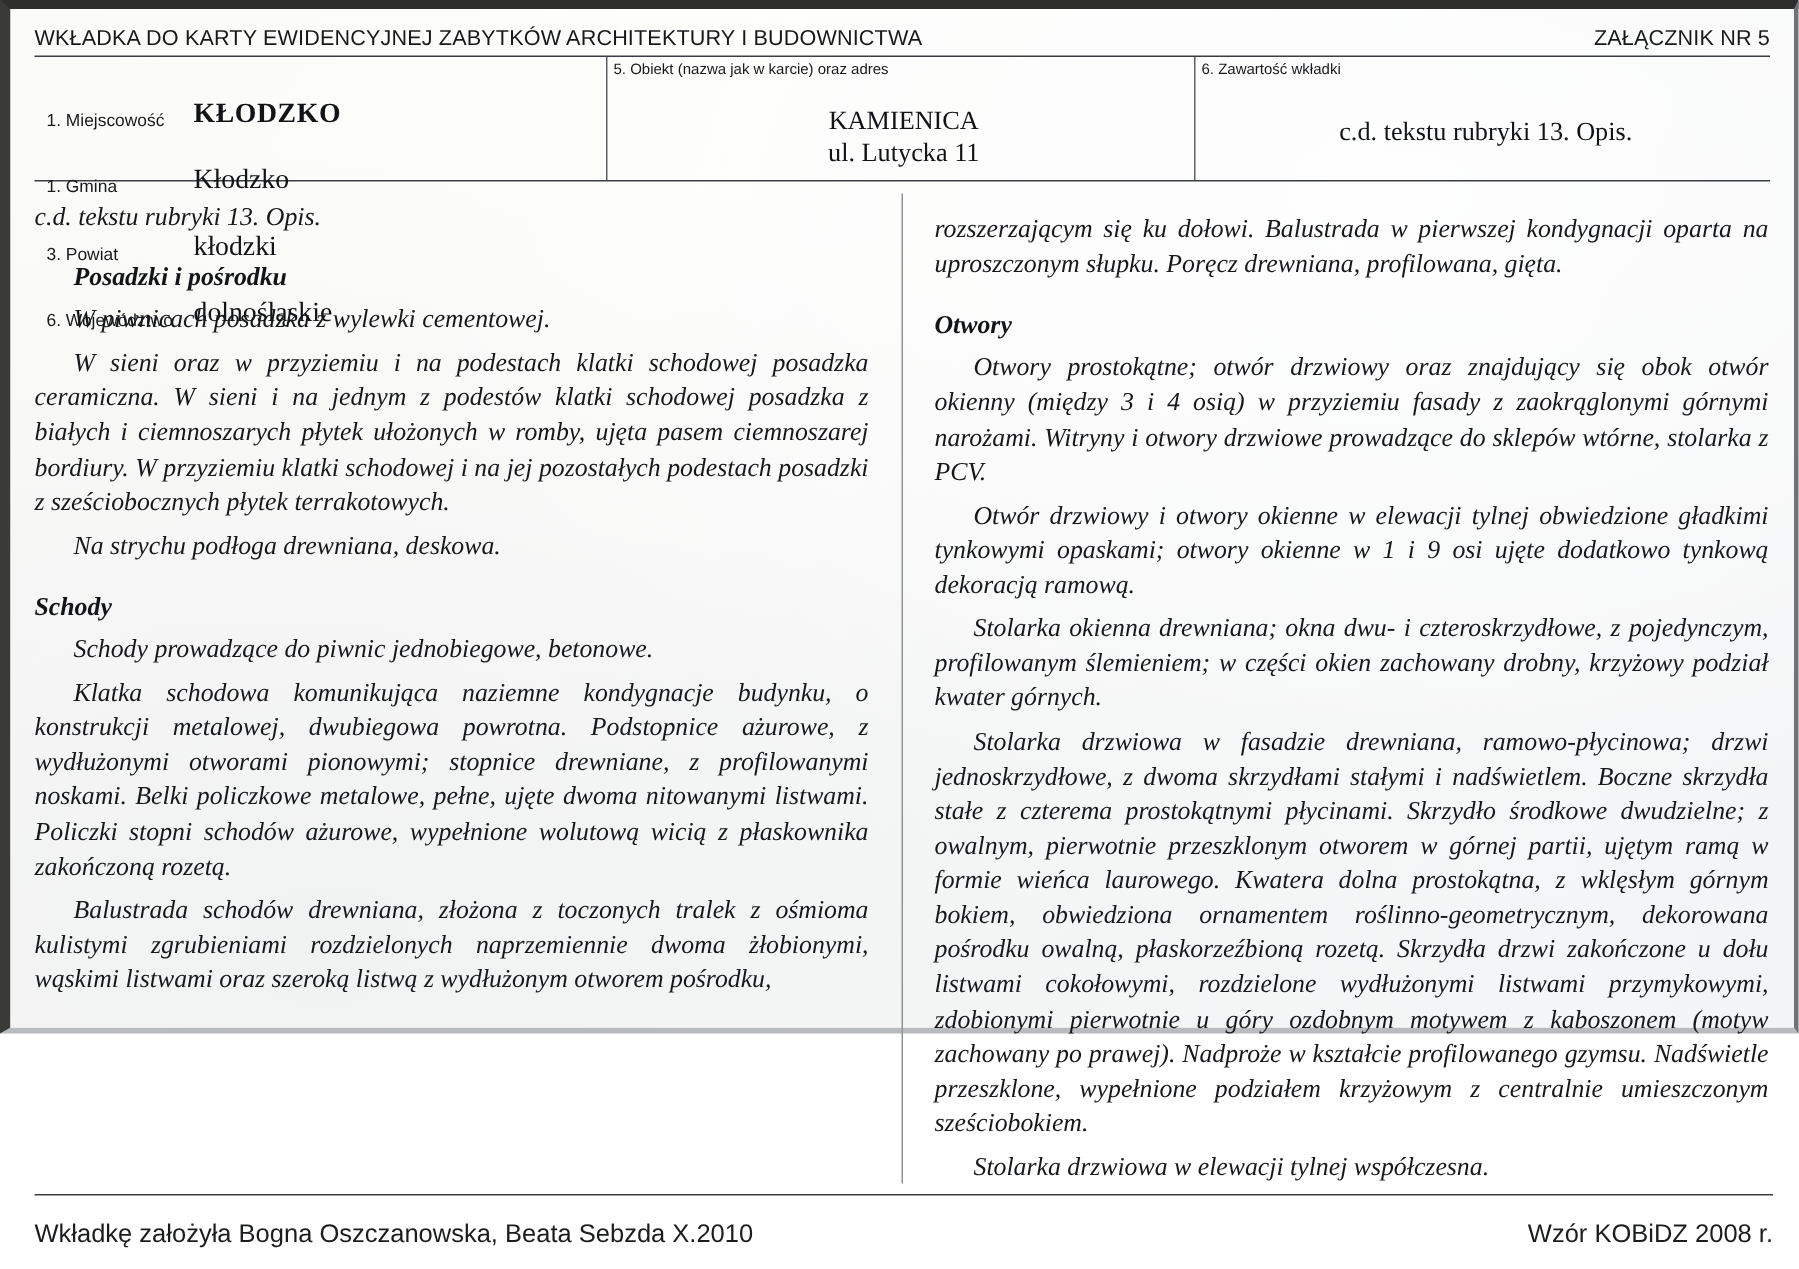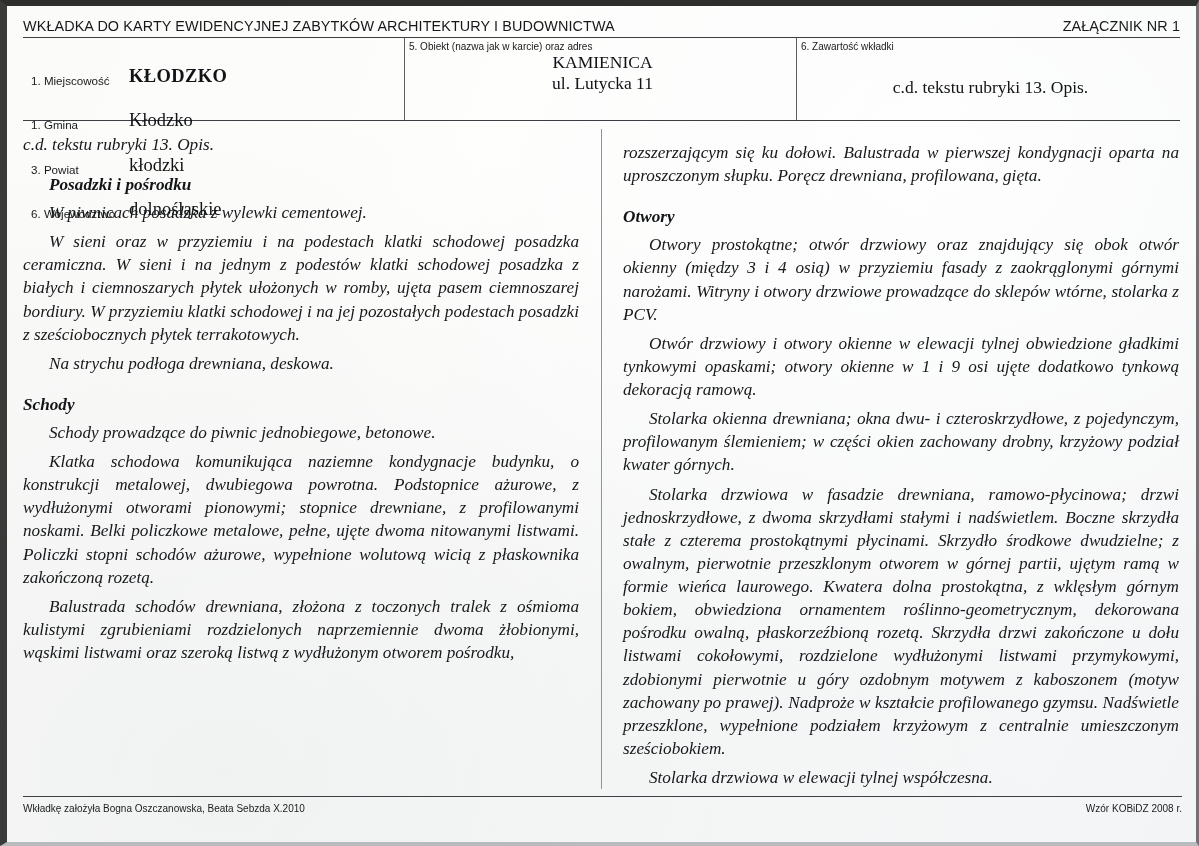--- a/index.html
+++ b/index.html
@@ -11,21 +11,21 @@
     height: 846px;
     overflow: hidden;
     background: #ffffff;
     font-family: "Liberation Serif", serif;
   }
 
   
   .scan {
     position: relative;
     width: 1199px;
-    height: 846px;
+    height: 689px;
     box-sizing: border-box;
     background: #ffffff;
     border-left: 7px solid #3a3a38;
     border-top: 6px solid #2e2e2c;
     border-right: 3px solid #6d7377;
     border-bottom: 4px solid #b9bcbe;
   }
   .page {
     position: absolute;
     left: 0; top: 0; right: 0; bottom: 0;
@@ -107,20 +107,21 @@
     font-size: 10px;
     color: #17191b;
     white-space: nowrap;
   }
   .cell-body {
     text-align: center;
     font-family: "Liberation Serif", serif;
     font-size: 17.5px;
     color: #111316;
     line-height: 1.22;
+    margin-top: 18px;
   }
   .cell-body.one-line { margin-top: 25px; }
 
   
   .body-cols {
     display: flex;
     margin-top: 14px;
     position: relative;
   }
   .col {
@@ -170,38 +171,38 @@
   
   .footer {
     position: absolute;
     left: 16px;
     right: 14px;
     top: 790px;
     display: flex;
     justify-content: space-between;
     align-items: flex-start;
     font-family: "Liberation Sans", sans-serif;
-    font-size: 10px;
+    font-size: 17px;
     color: #1a1c1e;
     border-top: 1.5px solid #3b3f43;
-    padding-top: 6px;
+    padding-top: 16px;
   }
 </style>
 </head>
 <body>
 
 <div class="scan">
   <div class="page">
     <div class="paper-tint"></div>
 
     <div class="content">
 
       <div class="titlebar">
         <span class="doc-title">WKŁADKA DO KARTY EWIDENCYJNEJ ZABYTKÓW ARCHITEKTURY I BUDOWNICTWA</span>
-        <span class="annex">ZAŁĄCZNIK NR 1</span>
+        <span class="annex">ZAŁĄCZNIK NR 5</span>
       </div>
 
       <div class="headtable">
 
         <div class="hcell hcell-left">
           <div class="field-rows">
             <div class="field-row">
               <span class="field-label">1. Miejscowość</span>
               <span class="field-value strong">KŁODZKO</span>
             </div>

